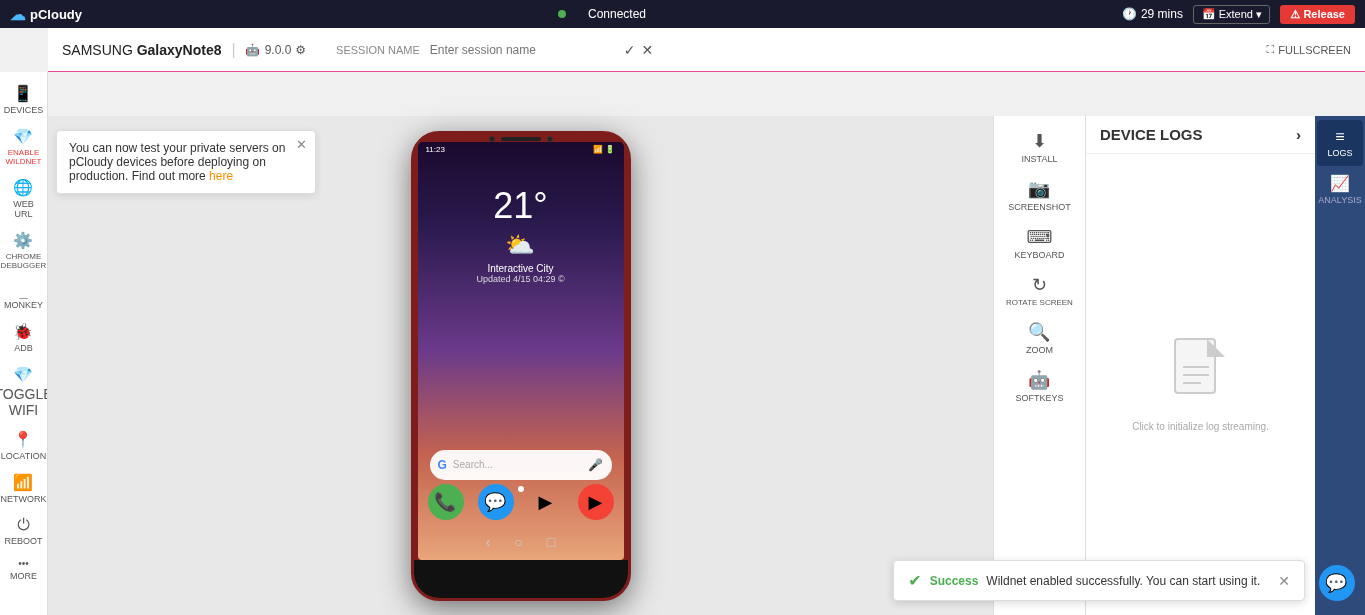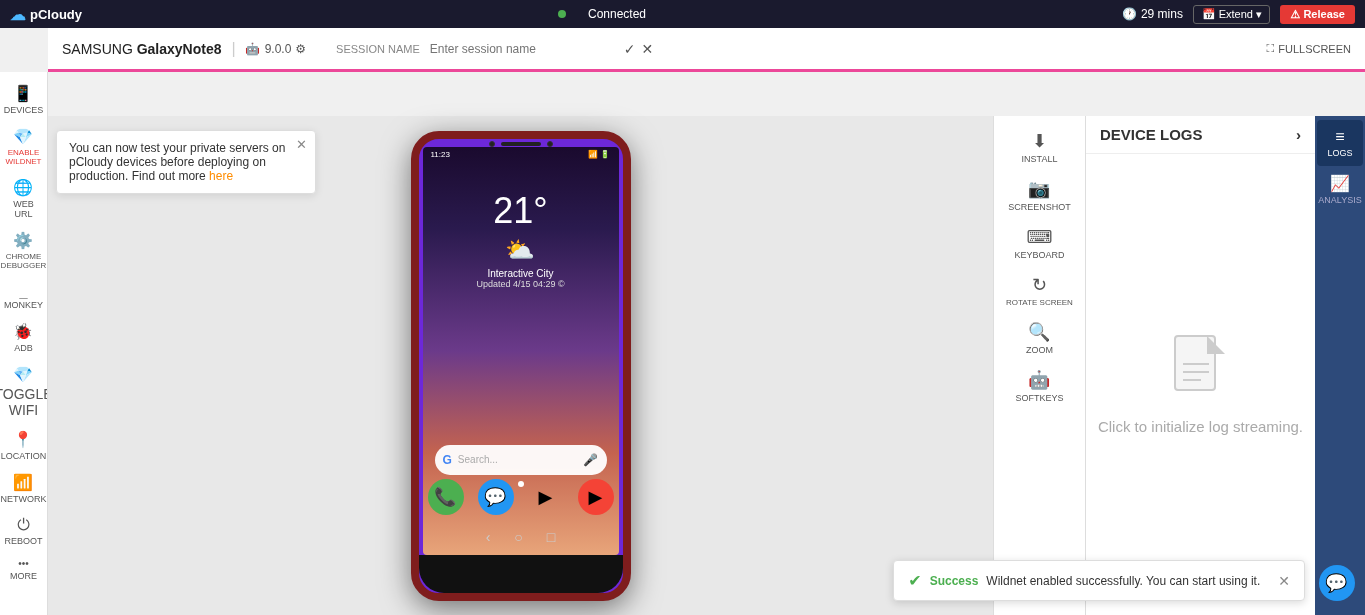--- a/index.html
+++ b/index.html
@@ -58,21 +58,21 @@
       text-align: center;
       gap: 2px;
     }
     .sidebar-item .icon { font-size: 16px; color: #555; }
     .sidebar-item.active .icon { color: #e53935; }
     .sidebar-item.active { color: #e53935; }
 
     
     .device-info-bar {
       background: #fff;
-      border-bottom: 3px solid #ec4899;
+      border-bottom: 1px solid #ec4899;
       height: 44px;
       display: flex;
       align-items: center;
       padding: 0 14px;
       gap: 10px;
       position: absolute;
       top: 28px;
       left: 48px;
       right: 0;
       z-index: 10;
@@ -114,23 +114,23 @@
       z-index: 100;
       box-shadow: 0 2px 8px rgba(0,0,0,0.1);
     }
     .tooltip-popup .close-x { position: absolute; top: 6px; right: 8px; cursor: pointer; color: #888; font-size: 13px; }
     .tooltip-popup a { color: #ff8c00; text-decoration: none; }
 
     
     .phone-device {
       width: 220px;
       height: 470px;
-      background: #6d28d9;
+      background: #7f1d1d;
       border-radius: 28px;
-      border: 8px solid #7f1d1d;
+      border: 3px solid #7f1d1d;
       position: relative;
       overflow: hidden;
       box-shadow: 0 8px 30px rgba(0,0,0,0.5);
     }
     .phone-screen {
       position: absolute;
       top: 8px;
       left: 4px;
       right: 4px;
       bottom: 38px;
@@ -284,21 +284,21 @@
       font-weight: bold;
       color: #333;
     }
     .logs-body {
       flex: 1;
       display: flex;
       flex-direction: column;
       align-items: center;
       justify-content: center;
       color: #aaa;
-      font-size: 15px;
+      font-size: 10px;
       gap: 9px;
     }
     .log-file-icon {
       font-size: 48px;
       color: #ccc;
     }
 
     
     .right-tab-bar {
       width: 50px;

